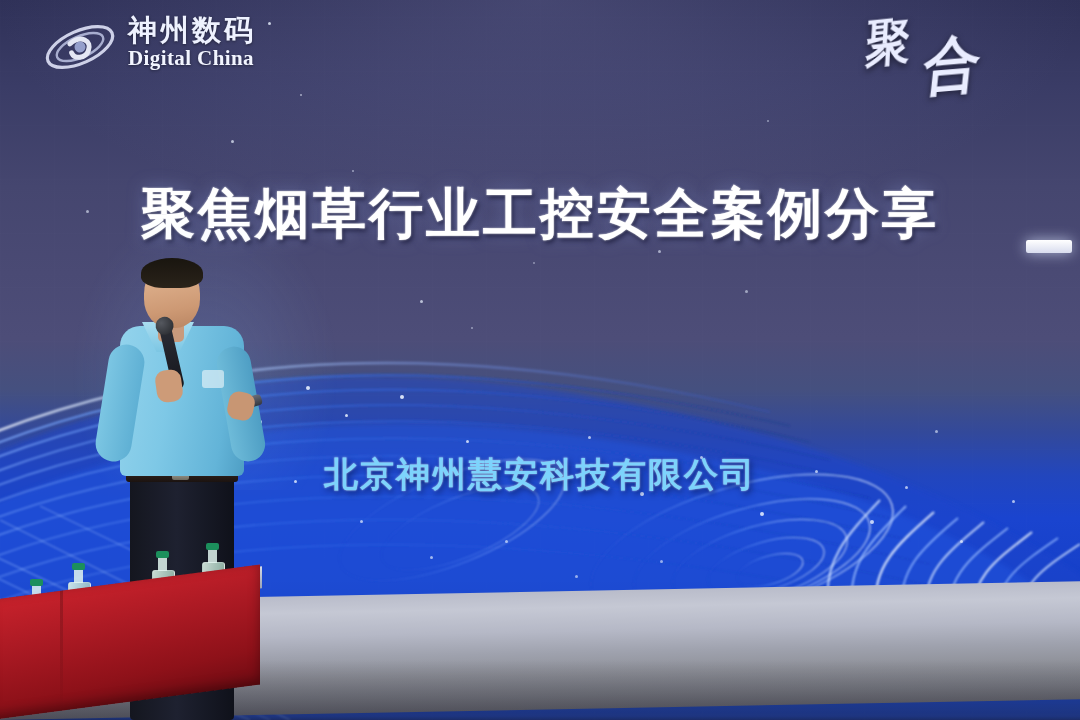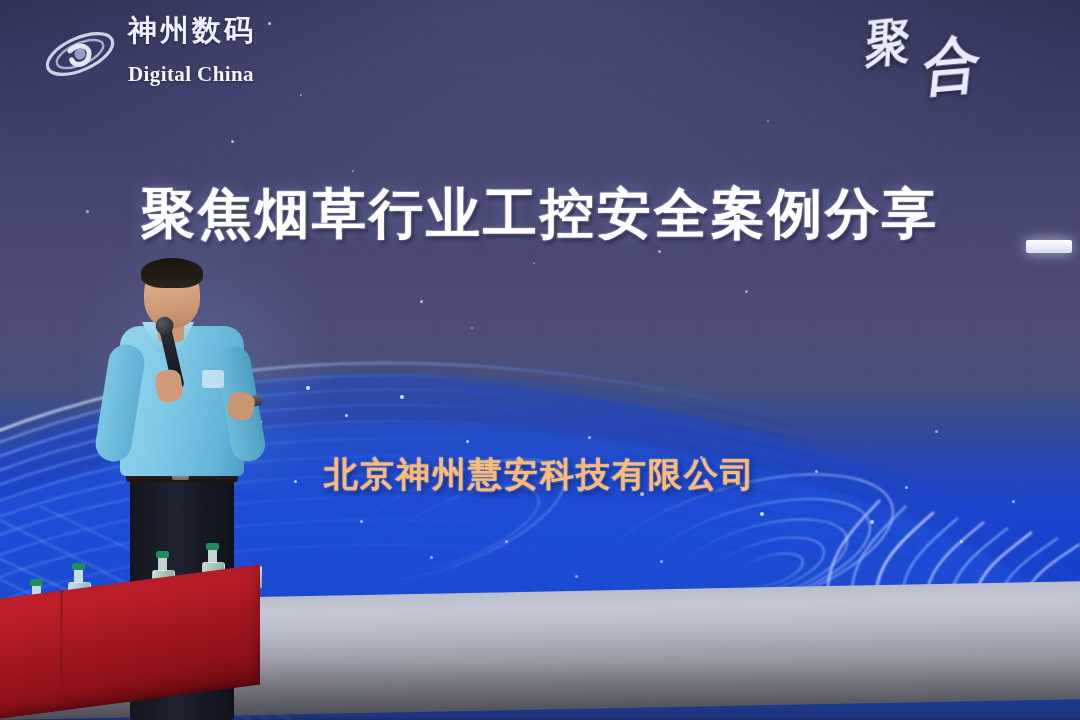--- a/index.html
+++ b/index.html
@@ -69,30 +69,30 @@
       #b9bcca 0%, #c5c8d4 14%, #b5b8c6 34%,
       #9fa2ae 52%, #8e9098 70%, #7d7f86 88%, #6f7077 100%);
     transform:skewY(-1.1deg);transform-origin:left bottom;
   }
   .floor-shadow{
     position:absolute;left:0;right:0;bottom:0;height:60px;
     background:linear-gradient(180deg, rgba(40,40,55,0) 0%, rgba(35,35,50,.45) 100%);
   }
 
   
-  .logo-left{position:absolute;left:42px;top:16px;display:flex;align-items:flex-end;gap:10px;}
+  .logo-left{position:absolute;left:42px;top:16px;display:flex;align-items:flex-start;gap:10px;}
   .swirl{width:76px;height:62px;flex:0 0 auto;opacity:.93;}
   .logo-left-txt{line-height:1;}
   .brand-cn{
     font-size:29px;font-weight:700;color:#eef2ff;letter-spacing:3px;
     text-shadow:0 1px 3px rgba(0,0,0,.45);
   }
   .brand-en{
     font-size:21px;font-weight:700;color:#f2f5ff;letter-spacing:.4px;
-    margin-top:19px;text-shadow:0 1px 3px rgba(0,0,0,.45);
+    margin-top:3px;text-shadow:0 1px 3px rgba(0,0,0,.45);
     font-family:"Liberation Serif","DejaVu Serif",serif;
   }
 
   .logo-right{position:absolute;right:26px;top:14px;text-align:right;}
   .ju-he{
     position:relative;height:62px;width:210px;margin-left:auto;
   }
   .ju-he span{
     position:absolute;color:#e9ecff;font-weight:700;
     font-family:"Liberation Serif","DejaVu Serif",serif;
@@ -123,21 +123,21 @@
       2px 3px 5px rgba(20,20,50,.75),
       0 0 18px rgba(160,180,255,.35);
   }
   .slide-date{
     position:absolute;left:0;right:0;top:348px;text-align:center;
     font-size:33px;font-weight:700;letter-spacing:1px;color:#ffffff;
     text-shadow:0 0 2px rgba(255,255,255,.7),2px 3px 5px rgba(20,20,60,.7);
   }
   .slide-company{
     position:absolute;left:0;right:0;top:452px;text-align:center;
-    font-size:34px;font-weight:700;letter-spacing:2px;color:#fdba74;
+    font-size:34px;font-weight:700;letter-spacing:2px;color:#7dd3fc;
     text-shadow:0 0 2px rgba(255,255,255,.7),2px 3px 6px rgba(10,25,90,.8);
   }
 
   
   .edge-light{
     position:absolute;right:8px;top:240px;width:46px;height:13px;
     background:linear-gradient(180deg,#ffffff,#d8dcee);
     border-radius:2px;box-shadow:0 0 14px rgba(220,230,255,.7);
   }
 

